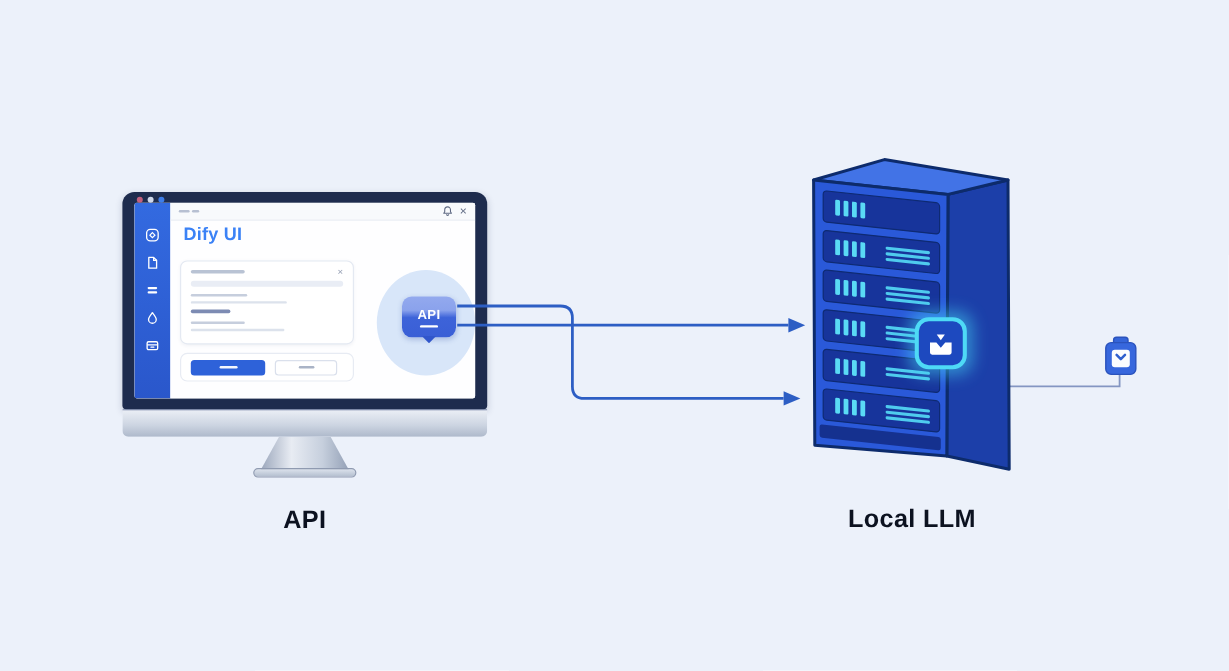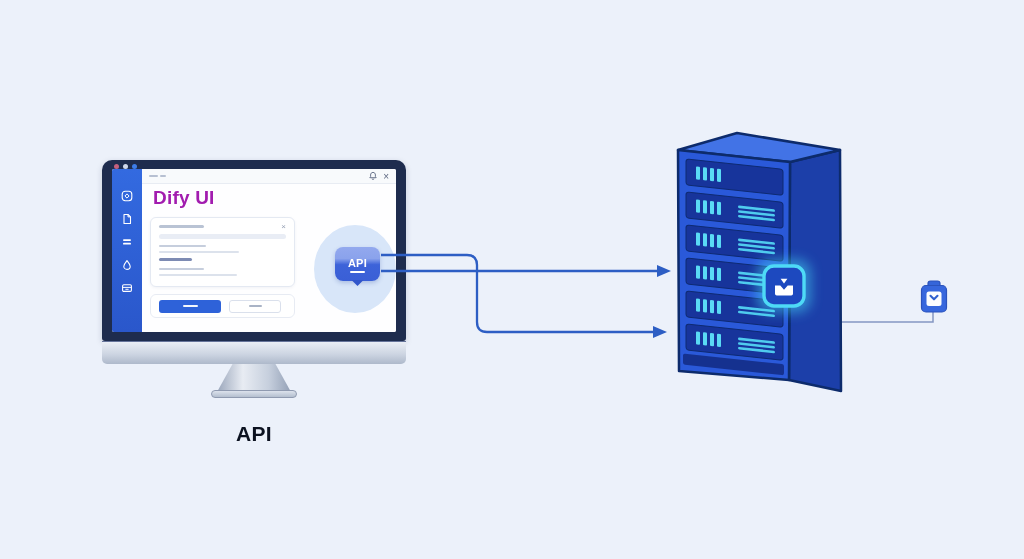--- a/index.html
+++ b/index.html
@@ -22,22 +22,22 @@
   .main { flex:1; display:flex; flex-direction:column; min-width:0; }
   .topbar { height:15px; background:#F8FAFC; border-bottom:1px solid #E8ECF3; display:flex;
             align-items:center; padding:0 7px; flex-shrink:0; }
   .tab-ph { display:flex; gap:2px; align-items:center; }
   .tab-ph i { display:block; height:2px; background:#B7C0D2; border-radius:1px; }
   .tab-ph i:first-child{ width:9px; } .tab-ph i:last-child{ width:6px; }
   .topbar-right { margin-left:auto; display:flex; align-items:center; gap:5px; }
   .win-close { font-size:10px; line-height:9px; color:#5E6982; cursor:pointer; }
 
   .content { position:relative; flex:1; background:#FEFEFF; }
-  .heading { position:absolute; left:11px; top:3px; font-size:19px; font-weight:700;
-             color:#a21caf; letter-spacing:.2px; }
+  .heading { position:absolute; left:11px; top:3px; font-size:15px; font-weight:700;
+             color:#3b82f6; letter-spacing:.2px; }
 
   .card { position:absolute; left:8px; top:33px; width:145px; height:70px; background:#fff;
           border:1px solid #E4E9F2; border-radius:6px; padding:6px 8px;
           box-shadow:0 1px 3px rgba(30,50,100,.06); }
   .r1 { display:flex; justify-content:space-between; align-items:flex-start; height:7px; }
   .l-title { width:45px; height:2.5px; background:#B9C3D4; border-radius:2px; margin-top:1px; }
   .card-close { font-size:8px; line-height:6px; color:#97A1B5; cursor:pointer; }
   .pill { height:5px; background:#E9EDF5; border-radius:3px; margin:3px 0 6px; }
   .l3 { width:47px; height:2px; background:#C6CEDD; border-radius:2px; margin-bottom:4px; }
   .l4 { width:80px; height:2px; background:#DCE2EC; border-radius:2px; margin-bottom:5px; }
@@ -275,14 +275,15 @@
 
     <g>
       <rect x="928" y="281" width="12" height="9" rx="2.5" fill="#3565D9" stroke="#2B53BC" stroke-width="1.2"></rect>
       <rect x="921.5" y="285.5" width="25" height="26.5" rx="4.5" fill="#3767DD" stroke="#2B53BC" stroke-width="1.2"></rect>
       <rect x="926.5" y="291.5" width="15" height="14.5" rx="2.5" fill="#FCFDFE"></rect>
       <polyline points="930.5,295.8 934,299.3 937.5,295.8" stroke="#3060CE" stroke-width="2.1" fill="none" stroke-linecap="round" stroke-linejoin="round"></polyline>
     </g>
   </svg>
 
   <div class="big-label label-api">API</div>
+  <div class="big-label label-llm">Local LLM</div>
 
 </div>
 
 </body></html>

